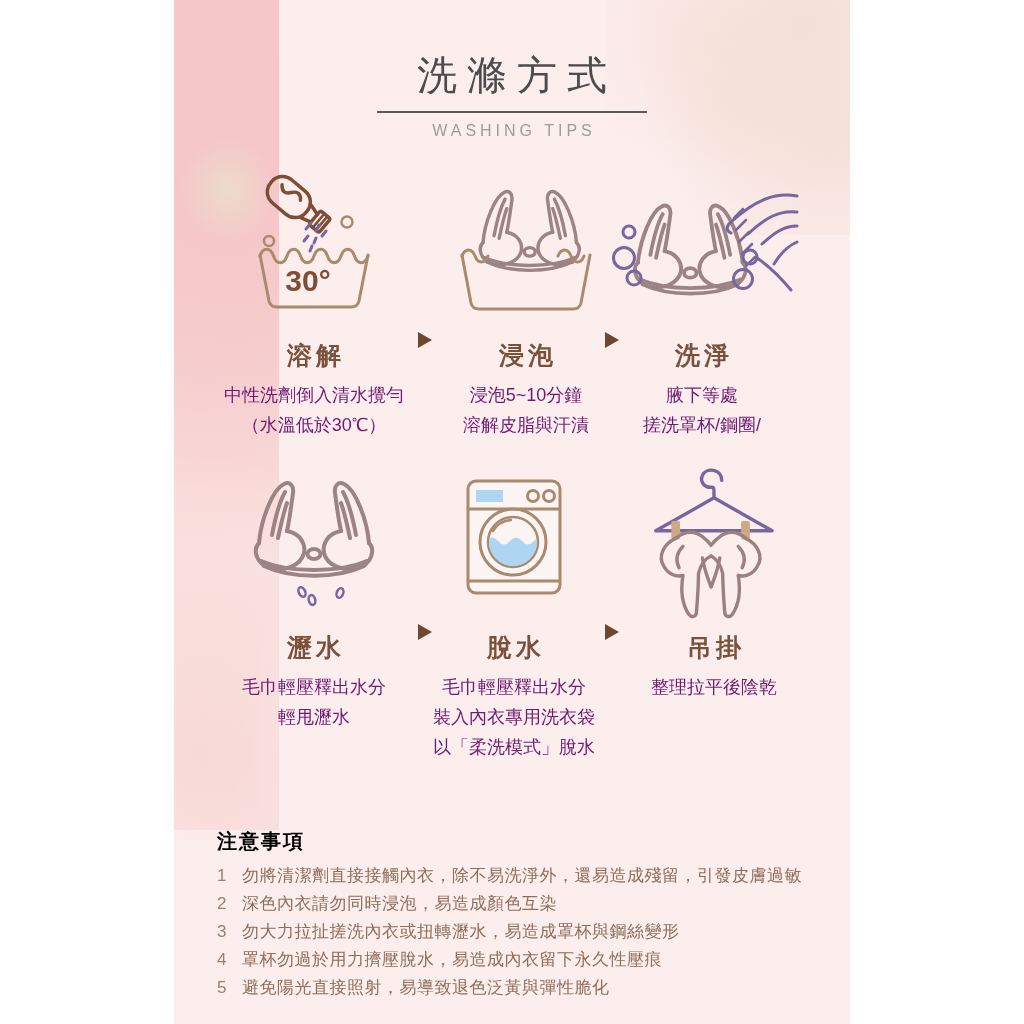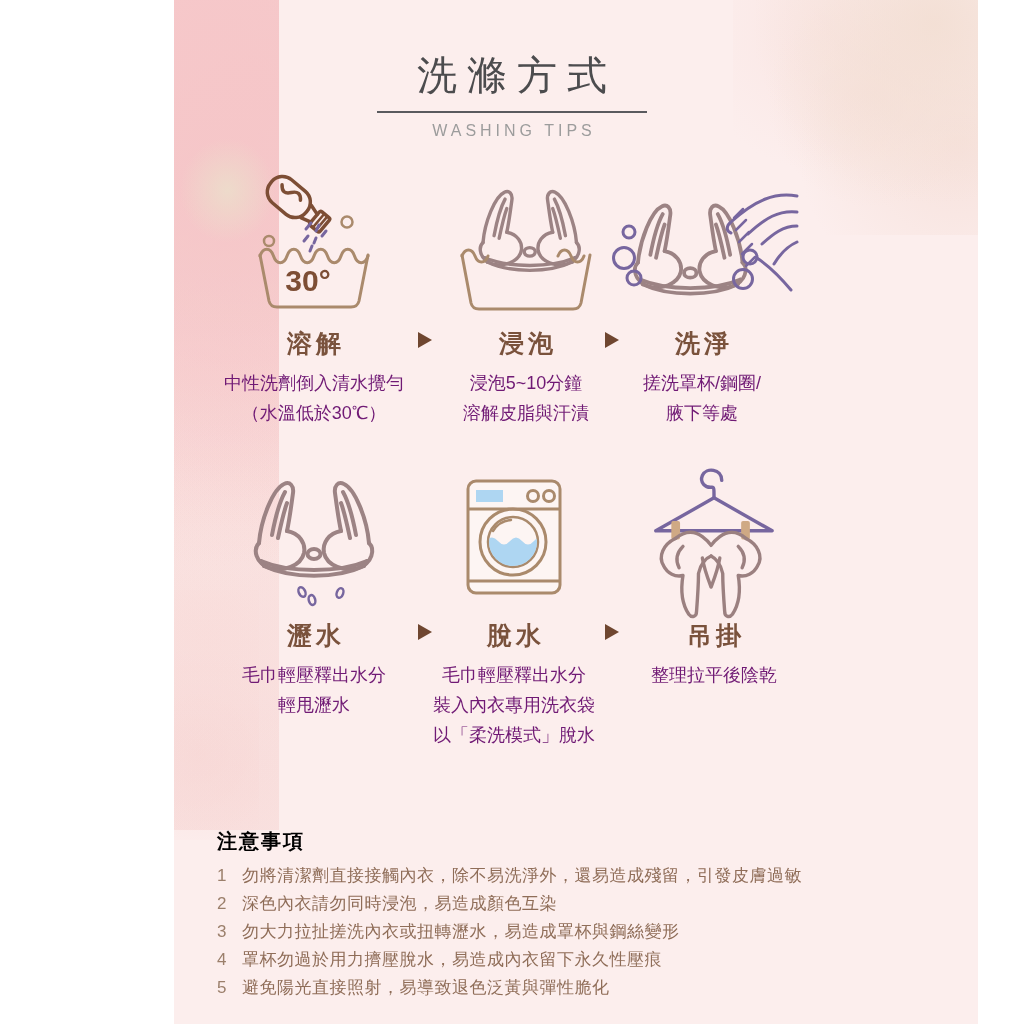--- a/index.html
+++ b/index.html
@@ -1,21 +1,21 @@
 <!DOCTYPE html>
 <html><head>
 <meta charset="utf-8">
 <style>
   html,body{margin:0;padding:0;}
   body{
     width:1024px;height:1024px;background:#ffffff;position:relative;overflow:hidden;
     font-family:"Liberation Sans",sans-serif;
   }
   .panel{
-    position:absolute;left:174px;top:0;width:804px;height:1024px;
+    position:absolute;left:174px;top:0;width:676px;height:1024px;
     background:#fceeed;
   }
   
   .lace{position:absolute;pointer-events:none;}
   .lace-left{
     left:0;top:0;width:105px;height:830px;
     background:
       radial-gradient(circle at 35% 4%,  rgba(246,199,201,.95), rgba(246,199,201,0) 62%),
       radial-gradient(circle at 75% 11%, rgba(241,183,188,.55), rgba(241,183,188,0) 55%),
       radial-gradient(circle at 18% 20%, rgba(246,205,205,.85), rgba(246,205,205,0) 60%),
@@ -51,21 +51,21 @@
   .title-underline{
     width:270px;height:0;border-bottom:2px solid #5a5a5e;margin:8px auto 0 auto;
   }
   .subtitle{
     margin-top:9px;font-size:16px;color:#9c9c9c;letter-spacing:4px;padding-left:4px;
   }
 
   .step{position:absolute;width:200px;text-align:center;}
   .icon-wrap{height:142px;display:flex;align-items:center;justify-content:center;overflow:visible;}
   .step-title{
-    margin-top:8px;font-size:25px;font-weight:bold;color:#7a523c;letter-spacing:4px;padding-left:4px;height:30px;line-height:30px;
+    margin-top:20px;font-size:25px;font-weight:bold;color:#7a523c;letter-spacing:4px;padding-left:4px;height:30px;line-height:30px;
   }
   .step-desc{margin-top:10px;font-size:18px;line-height:30px;color:#701a75;}
 
   .s1{left:40px;top:178px;}  .s2{left:252px;top:178px;}  .s3{left:428px;top:178px;}
   .s4{left:40px;top:470px;}  .s5{left:240px;top:470px;}  .s6{left:440px;top:470px;}
 
   .arrow{
     position:absolute;width:0;height:0;
     border-left:14px solid #6f4630;border-top:8px solid transparent;border-bottom:8px solid transparent;
   }
@@ -189,22 +189,22 @@
                 <path d="M129,48 l10,-10"></path>
                 <path d="M132,60 l10,-10"></path>
               <path d="M135,72 l10,-10"></path>
                 <path d="M139,84 l9,-9"></path>
             </g>
           </g>
         </svg>
       </div>
       <div class="step-title">洗淨</div>
       <div class="step-desc">
+        <div>腋下等處</div>
         <div>搓洗罩杯/鋼圈/</div>
-        <div>腋下等處</div>
       </div>
     </div>
 
     <div class="step s4">
       <div class="icon-wrap">
         <svg width="150" height="145" viewBox="0 0 150 145">
           <use href="#bra" transform="translate(0,4)" stroke="#9c8384"></use>
           <g fill="none" stroke="#77669f" stroke-width="2.5">
             <ellipse cx="63" cy="123" rx="3.2" ry="5" transform="rotate(-25 63 123)"></ellipse>
             <ellipse cx="73" cy="131" rx="3.2" ry="5" transform="rotate(-15 73 131)"></ellipse>

